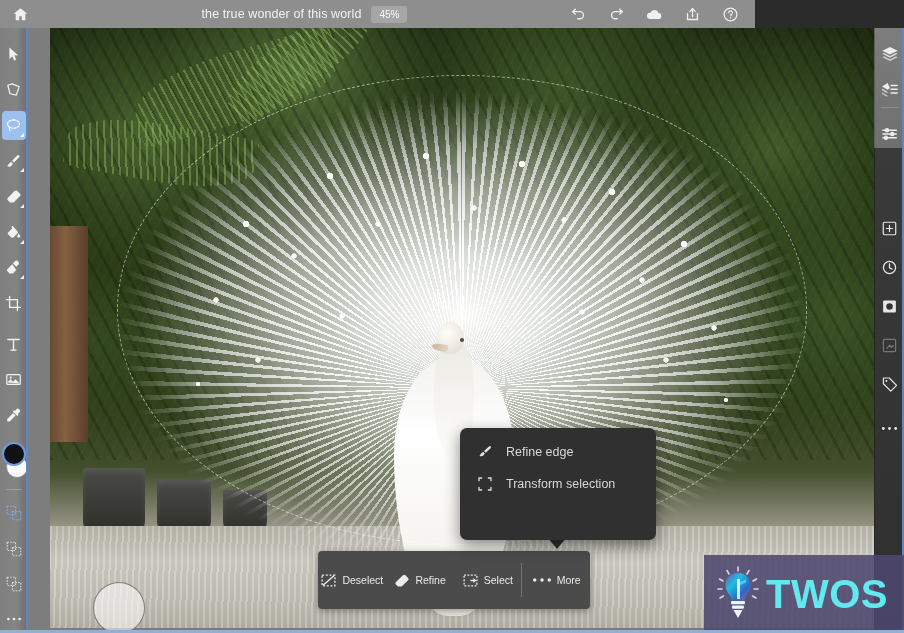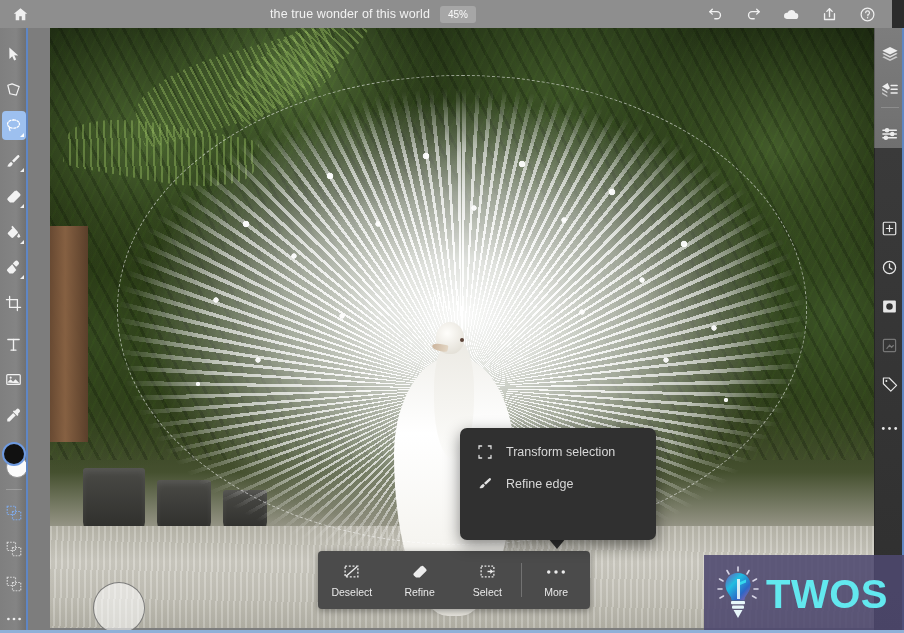--- a/index.html
+++ b/index.html
@@ -11,21 +11,21 @@
   }
   #app {
     position: relative;
     width: 904px; height: 633px;
     overflow: hidden;
   }
 
   
   #topbar {
     position: absolute; top: 0; left: 0;
-    width: 892px; height: 28px;
+    width: 755px; height: 28px;
     background: #8e8e8e;
     display: flex; align-items: center;
     z-index: 40;
   }
   #topbar-left { width: 40px; display:flex; align-items:center; justify-content:center; }
   #topbar-center {
     flex: 1; display: flex; align-items: center; justify-content: center; gap: 10px;
   }
   #doc-title {
     color: #f2f2f2; font-size: 12.5px; letter-spacing: .1px;
@@ -290,21 +290,21 @@
     position:absolute; left:318px; top:551px;
     width: 272px; height: 58px;
     background: #4b4b4b;
     border-radius: 4px;
     display:flex; align-items:center;
     z-index: 24;
     box-shadow: 0 2px 7px rgba(0,0,0,.35);
   }
   .act {
     flex: 1;
-    display:flex; flex-direction:column; align-items:center; justify-content:center;
+    display:flex; flex-direction:row; align-items:center; justify-content:center;
     gap: 5px; cursor:pointer; height:100%;
   }
   .act .glyph { height:18px; display:flex; align-items:center; justify-content:center; }
   .act .lbl { color:#e9e9e9; font-size:10.5px; }
   .act-divider { width:1px; height:34px; background: rgba(255,255,255,.22); }
 
   
   #ctx-menu {
     position:absolute; left:460px; top:428px;
     width: 196px; height: 112px;
@@ -551,37 +551,37 @@
 
       <div id="selection"></div>
     </div>
 
     <div id="brush-cursor"></div>
   </div>
 
   <div id="ctx-menu">
     <div class="ctx-item">
       <span class="ci">
+        <svg width="16" height="16" viewBox="0 0 24 24" fill="#e2e2e2">
+          <path d="M20.4 3.6c-.8-.8-1.8-.5-2.8.4l-7.1 6.4 2.8 2.8 7-7c.9-.9 1-1.8.1-2.6z"></path>
+          <path d="M9.3 11.6l-3.2 2.6c-1.1.9-1.1 2.7-2.6 3.8 2.4 1 4.8.6 6-.7l2.3-3z"></path>
+        </svg>
+      </span>
+      <span class="cl">Refine edge</span>
+    </div>
+    <div class="ctx-item">
+      <span class="ci">
         <svg width="16" height="16" viewBox="0 0 24 24" fill="none" stroke="#e2e2e2" stroke-width="1.9" stroke-linecap="round">
           <path d="M3 7V3h4"></path>
             <path d="M17 3h4v4"></path>
             <path d="M21 17v4h-4"></path>
             <path d="M7 21H3v-4"></path>
         </svg>
       </span>
       <span class="cl">Transform selection</span>
-    </div>
-    <div class="ctx-item">
-      <span class="ci">
-        <svg width="16" height="16" viewBox="0 0 24 24" fill="#e2e2e2">
-          <path d="M20.4 3.6c-.8-.8-1.8-.5-2.8.4l-7.1 6.4 2.8 2.8 7-7c.9-.9 1-1.8.1-2.6z"></path>
-          <path d="M9.3 11.6l-3.2 2.6c-1.1.9-1.1 2.7-2.6 3.8 2.4 1 4.8.6 6-.7l2.3-3z"></path>
-        </svg>
-      </span>
-      <span class="cl">Refine edge</span>
     </div>
   </div>
   <div id="ctx-tail"></div>
 
   <div id="action-bar">
     <div class="act">
       <span class="glyph">
         <svg width="17" height="17" viewBox="0 0 24 24">
           <rect x="3" y="4.5" width="18" height="15" fill="none" stroke="#ececec" stroke-width="1.9" stroke-dasharray="2.8 2.4"></rect>
           <path d="M4 19L20 5" stroke="#ececec" stroke-width="1.9"></path>

